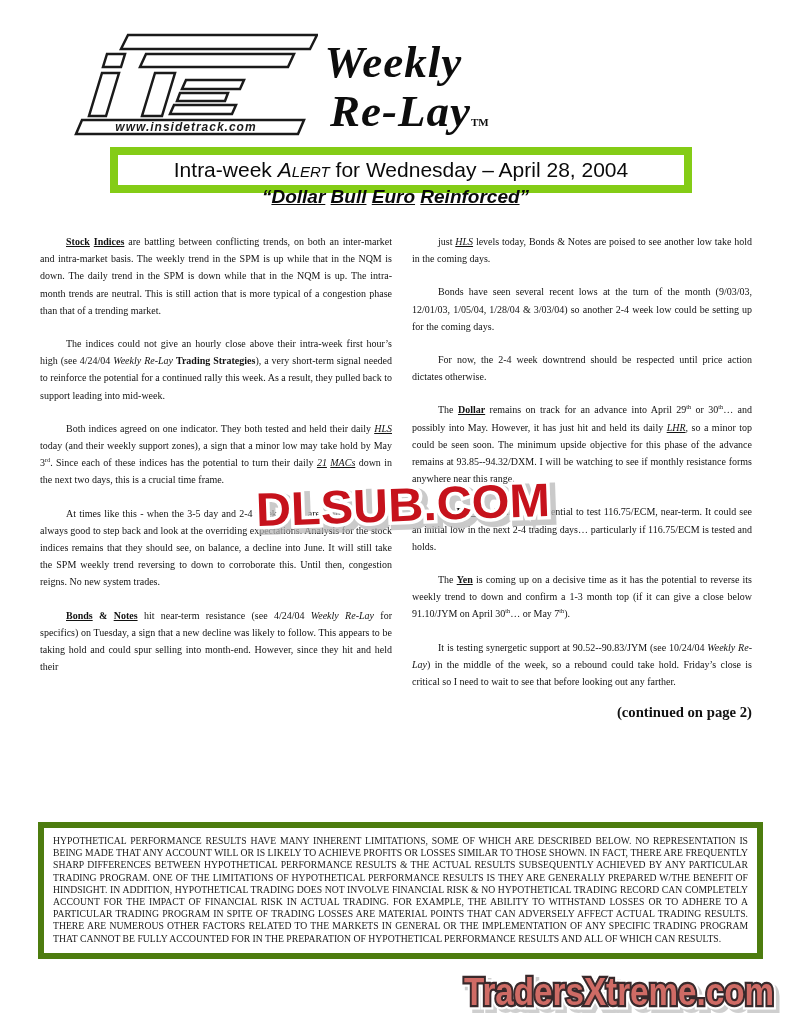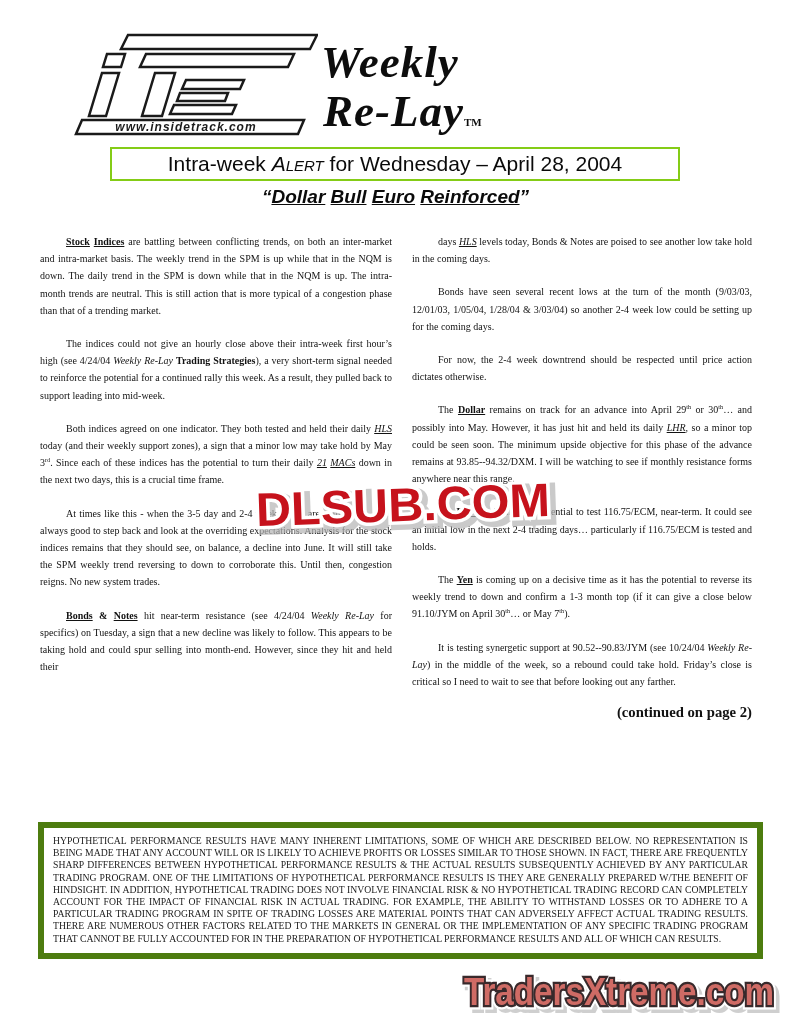--- a/index.html
+++ b/index.html
@@ -7,25 +7,25 @@
         font-family:"Liberation Serif",serif;color:#121212;overflow:hidden;}
 
   
   .tc4s-wrap{position:absolute;top:2px;right:4px;}
 
   
   .itlogo{position:absolute;left:66px;top:32px;}
   .brand{position:absolute;left:298px;top:38px;font-family:Liberation Serif, serif;
          font-weight:bold;font-style:italic;font-size:45px;line-height:49px;color:#0d0d0d;
          letter-spacing:1px;text-align:center;}
-  .brand .line2{margin-left:25px;}
+  .brand .line2{margin-left:32px;}
   .brand .tm{font-size:11px;font-style:normal;font-weight:bold;vertical-align:baseline;letter-spacing:0;}
 
   
-  .alert-box{position:absolute;left:110px;top:147px;width:566px;height:30px;border:2px solid #84cc16;
+  .alert-box{position:absolute;left:110px;top:147px;width:566px;height:30px;border:8px solid #84cc16;
              display:flex;align-items:center;justify-content:center;
              font-family:"Liberation Sans",sans-serif;font-size:21px;color:#0a0a0a;}
 
   
   .headline{position:absolute;left:0;top:186px;width:100%;text-align:center;
             font-family:"Liberation Sans",sans-serif;font-weight:bold;font-style:italic;
             font-size:19px;color:#0a0a0a;}
 
   
   .bodycols{position:absolute;left:40px;top:217px;width:712px;display:flex;gap:20px;}
@@ -90,21 +90,21 @@
 
   <div class="bodycols">
     <div class="col-left">
       <p class="para"><span class="b u">Stock</span><span class="b"> </span><span class="b u">Indices</span><span> are battling between conflicting trends, on both an inter-market and intra-market basis. The weekly trend in the SPM is up while that in the NQM is down. The daily trend in the SPM is down while that in the NQM is up. The intra-month trends are neutral. This is still action that is more typical of a congestion phase than that of a trending market.</span></p>
       <p class="para"><span>The indices could not give an hourly close above their intra-week first hour’s high (see 4/24/04 </span><span class="i">Weekly Re-Lay</span><span> </span><span class="b">Trading Strategies</span><span>), a very short-term signal needed to reinforce the potential for a continued rally this week. As a result, they pulled back to support leading into mid-week.</span></p>
       <p class="para"><span>Both indices agreed on one indicator. They both tested and held their daily </span><span class="i u">HLS</span><span> today (and their weekly support zones), a sign that a minor low may take hold by May 3</span><span class="sup">rd</span><span>. Since each of these indices has the potential to turn their daily </span><span class="i u">21</span><span> </span><span class="i u">MACs</span><span> down in the next two days, this is a crucial time frame.</span></p>
       <p class="para"><span>At times like this - when the 3-5 day and 2-4 week trends are conflicting - it is always good to step back and look at the overriding expectations. Analysis for the stock indices remains that they should see, on balance, a decline into June. It will still take the SPM weekly trend reversing to down to corroborate this. Until then, congestion reigns. No new system trades.</span></p>
       <p class="para"><span class="b u">Bonds</span><span class="b"> &amp; </span><span class="b u">Notes</span><span> hit near-term resistance (see 4/24/04 </span><span class="i">Weekly Re-Lay</span><span> for specifics) on Tuesday, a sign that a new decline was likely to follow. This appears to be taking hold and could spur selling into month-end. However, since they hit and held their</span></p>
     </div>
     <div class="col-right">
-      <p class="para"><span>days </span><span class="i u">HLS</span><span> levels today, Bonds &amp; Notes are poised to see another low take hold in the coming days.</span></p>
+      <p class="para"><span>just </span><span class="i u">HLS</span><span> levels today, Bonds &amp; Notes are poised to see another low take hold in the coming days.</span></p>
       <p class="para"><span>Bonds have seen several recent lows at the turn of the month (9/03/03, 12/01/03, 1/05/04, 1/28/04 &amp; 3/03/04) so another 2-4 week low could be setting up for the coming days.</span></p>
       <p class="para"><span>For now, the 2-4 week downtrend should be respected until price action dictates otherwise.</span></p>
       <p class="para"><span>The </span><span class="b u">Dollar</span><span> remains on track for an advance into April 29</span><span class="sup">th</span><span> or 30</span><span class="sup">th</span><span>… and possibly into May. However, it has just hit and held its daily </span><span class="i u">LHR</span><span>, so a minor top could be seen soon. The minimum upside objective for this phase of the advance remains at 93.85--94.32/DXM. I will be watching to see if monthly resistance forms anywhere near this range.</span></p>
       <p class="para"><span>The </span><span class="b u">Euro</span><span> maintains the potential to test 116.75/ECM, near-term. It could see an initial low in the next 2-4 trading days… particularly if 116.75/ECM is tested and holds.</span></p>
       <p class="para"><span>The </span><span class="b u">Yen</span><span> is coming up on a decisive time as it has the potential to reverse its weekly trend to down and confirm a 1-3 month top (if it can give a close below 91.10/JYM on April 30</span><span class="sup">th</span><span>… or May 7</span><span class="sup">th</span><span>).</span></p>
       <p class="para"><span>It is testing synergetic support at 90.52--90.83/JYM (see 10/24/04 </span><span class="i">Weekly Re-Lay</span><span>) in the middle of the week, so a rebound could take hold. Friday’s close is critical so I need to wait to see that before looking out any farther.</span></p>
       <p class="continued">(continued on page 2)</p>
     </div>
   </div>
 

